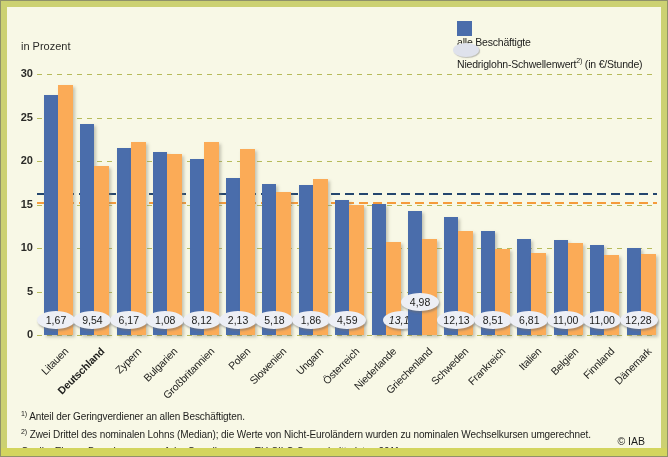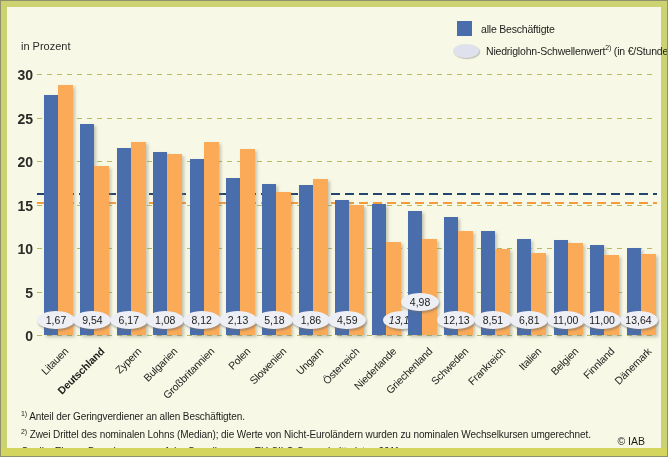--- a/index.html
+++ b/index.html
@@ -21,39 +21,39 @@
   .title{
     position:absolute;left:14px;top:9px;
     font-size:15px;font-weight:bold;color:#1d1d1b;letter-spacing:-0.2px;
   }
   .title sup{font-size:9px;}
   .subtitle{
     position:absolute;left:14px;top:33px;
     font-size:11px;color:#2b2b28;
   }
   .legend{position:absolute;left:450px;top:14px;width:210px;}
-  .legend-row{display:flex;align-items:center;height:15px;margin-bottom:7px;}
+  .legend-row{display:flex;height:15px;margin-bottom:7px;flex-direction:column;}
   .swatch{width:15px;height:15px;margin-right:9px;flex:0 0 auto;}
   .swatch.blue{background:#4a6dab;}
   .swatch.orange{background:#fbab57;}
   .swatch.ellipse{
     width:26px;height:14px;border-radius:50%;
     background:#dfe2ec;box-shadow:1px 1px 1px rgba(120,120,120,.45);
     margin-right:7px;margin-left:-4px;
   }
   .legend-label{font-size:10.5px;color:#1d1d1b;white-space:nowrap;letter-spacing:-0.2px;}
   .legend-label sup{font-size:7px;}
   
   .gridline{
     position:absolute;height:1px;
     background:repeating-linear-gradient(to right,#b7bb5c 0 5px,rgba(0,0,0,0) 5px 10px);
   }
   .ytick{
     position:absolute;width:26px;text-align:right;
-    font-size:14px;font-weight:bold;color:#2b2b28;
+    font-size:11px;font-weight:bold;color:#2b2b28;
   }
   .avgline{position:absolute;height:2px;}
   .avgline.blue{background:repeating-linear-gradient(to right,#24466e 0 9px,rgba(0,0,0,0) 9px 14px);}
   .avgline.orange{background:repeating-linear-gradient(to right,#f59b3c 0 9px,rgba(0,0,0,0) 9px 14px);}
   .avg-label{
     position:absolute;font-size:11px;font-weight:bold;color:#1d3a5f;
     text-align:right;letter-spacing:-0.2px;
   }
   .bar{position:absolute;box-shadow:2px 2px 3px rgba(130,130,115,.45);}
   .bar.blue{background:#4a6dab;}
@@ -182,15 +182,15 @@
     <div class="bar blue" style="left: 552.688px; width: 14px; top: 239.17px; height: 94.83px;"></div>
     <div class="bar orange" style="left: 566.688px; width: 15px; top: 241.78px; height: 92.22px;"></div>
     <div class="bubble" style="left: 545.688px; top: 294px;">11,00</div>
     <div class="cat-label" style="left: 478.688px; top: 344px;">Belgien</div>
     <div class="bar blue" style="left: 589.094px; width: 14px; top: 244.39px; height: 89.61px;"></div>
     <div class="bar orange" style="left: 603.094px; width: 15px; top: 253.96px; height: 80.04px;"></div>
     <div class="bubble" style="left: 582.094px; top: 294px;">11,00</div>
     <div class="cat-label" style="left: 515.094px; top: 344px;">Finnland</div>
     <div class="bar blue" style="left: 625.5px; width: 14px; top: 247px; height: 87px;"></div>
     <div class="bar orange" style="left: 639.5px; width: 15px; top: 253.09px; height: 80.91px;"></div>
-    <div class="bubble" style="left: 618.5px; top: 294px;">13,64</div>
+    <div class="bubble" style="left: 618.5px; top: 294px;">12,28</div>
     <div class="cat-label" style="left: 551.5px; top: 344px;">Dänemark</div>
   </div>
 
 </body></html>

